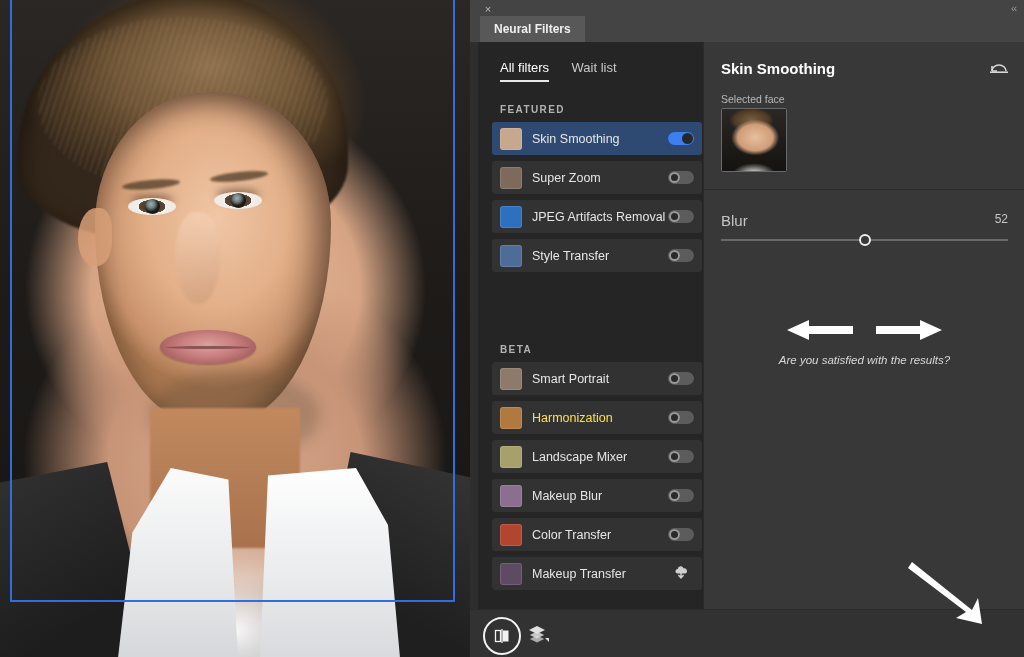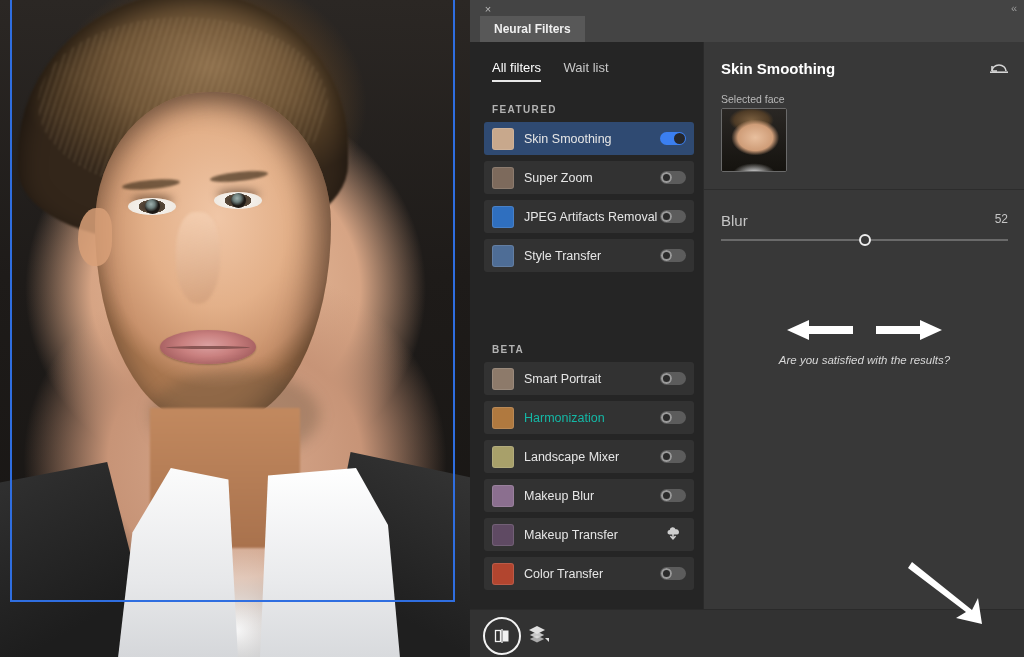--- a/index.html
+++ b/index.html
@@ -83,32 +83,32 @@
            font-size:11px;line-height:12px;text-align:center;cursor:pointer;}
   .collapse{position:absolute;right:8px;top:2px;color:#9b9b9b;font-size:11px;
             line-height:12px;cursor:pointer;letter-spacing:-1px;}
   .tabbar{position:absolute;left:0;top:16px;width:554px;height:26px;background:#444;}
   .tab{position:absolute;left:10px;top:0;height:26px;padding:0 14px;background:#585858;
        color:#f0f0f0;font-size:12px;font-weight:bold;line-height:26px;cursor:pointer;}
 
   .body{position:absolute;left:0;top:42px;width:554px;height:567px;background:#2e2e2e;}
 
   
-  .listcol{position:absolute;left:0;top:0;width:233px;height:567px;background:#252525;}
+  .listcol{position:absolute;left:8px;top:0;width:233px;height:567px;background:#252525;}
   .subtabs{position:absolute;left:22px;top:16px;height:26px;}
   .subtab{display:inline-block;color:#c9c9c9;font-size:13px;margin-right:18px;
           padding-bottom:5px;cursor:pointer;}
   .subtab.active{color:#fff;border-bottom:2px solid #e8e8e8;}
   .secthead{position:absolute;left:22px;color:#b3b3b3;font-size:10px;font-weight:bold;
             letter-spacing:1.4px;}
   .rows{position:absolute;left:14px;width:210px;}
   .row{position:relative;height:33px;margin-bottom:6px;background:#323232;border-radius:3px;
        display:flex;align-items:center;padding:0 8px;cursor:pointer;}
   .row.sel{background:#2f4a72;}
-  .row.dis .rlabel{color:#14b8a6;}
+  .row.dis .rlabel{color:#fde047;}
   .thumb{width:22px;height:22px;border-radius:3px;flex:0 0 22px;margin-right:10px;
          box-shadow:0 0 0 1px rgba(255,255,255,.12) inset;}
   .rlabel{color:#e6e6e6;font-size:12.5px;flex:1;white-space:nowrap;}
   .tgl{width:26px;height:13px;border-radius:7px;background:#5c5c5c;position:relative;flex:0 0 26px;}
   .tgl i{position:absolute;top:1px;left:1px;width:11px;height:11px;border-radius:50%;
          background:#2a2a2a;box-shadow:0 0 0 2px #9a9a9a inset;}
   .tgl.on{background:#3b7ff0;}
   .tgl.on i{left:14px;background:#26272b;box-shadow:none;}
   .dl{width:26px;flex:0 0 26px;text-align:center;color:#cfcfcf;font-size:13px;}
 
@@ -260,33 +260,33 @@
               </div>
             </div>
             <div class="row">
               <div class="thumb" style="background: rgb(139, 111, 143);"></div>
               <div class="rlabel">Makeup Blur</div>
               <div class="tgl">
                 <i></i>
               </div>
             </div>
             <div class="row">
+              <div class="thumb" style="background: rgb(178, 69, 47);"></div>
+              <div class="rlabel">Color Transfer</div>
+              <div class="tgl">
+                <i></i>
+              </div>
+            </div>
+            <div class="row">
               <div class="thumb" style="background: rgb(95, 74, 99);"></div>
               <div class="rlabel">Makeup Transfer</div>
               <div class="dl"><svg width="14" height="13" viewBox="0 0 14 13">
                   <path d="M3.2 7.6 a2.4 2.4 0 0 1 .5 -4.7 a3 3 0 0 1 5.8 -.6 a2.5 2.5 0 0 1 1.4 5.3 z" fill="#cfcfcf"></path>
                   <path d="M7 5.4 L7 11.6 M4.4 9 L7 11.8 L9.6 9" fill="none" stroke="#cfcfcf" stroke-width="1.5"></path>
                 </svg></div>
-            </div>
-            <div class="row">
-              <div class="thumb" style="background: rgb(178, 69, 47);"></div>
-              <div class="rlabel">Color Transfer</div>
-              <div class="tgl">
-                <i></i>
-              </div>
             </div>
           </div>
       </div>
 
       <div class="detail">
         <div class="dtitle">Skin Smoothing</div>
         <div class="reset">
           <svg width="20" height="16" viewBox="0 0 20 16">
             <path d="M3 11 A7 6 0 1 1 17 11" fill="none" stroke="#d6d6d6" stroke-width="1.6"></path>
             <path d="M3 11 L3 6 M3 11 L8 11" fill="none" stroke="#d6d6d6" stroke-width="1.6"></path>

